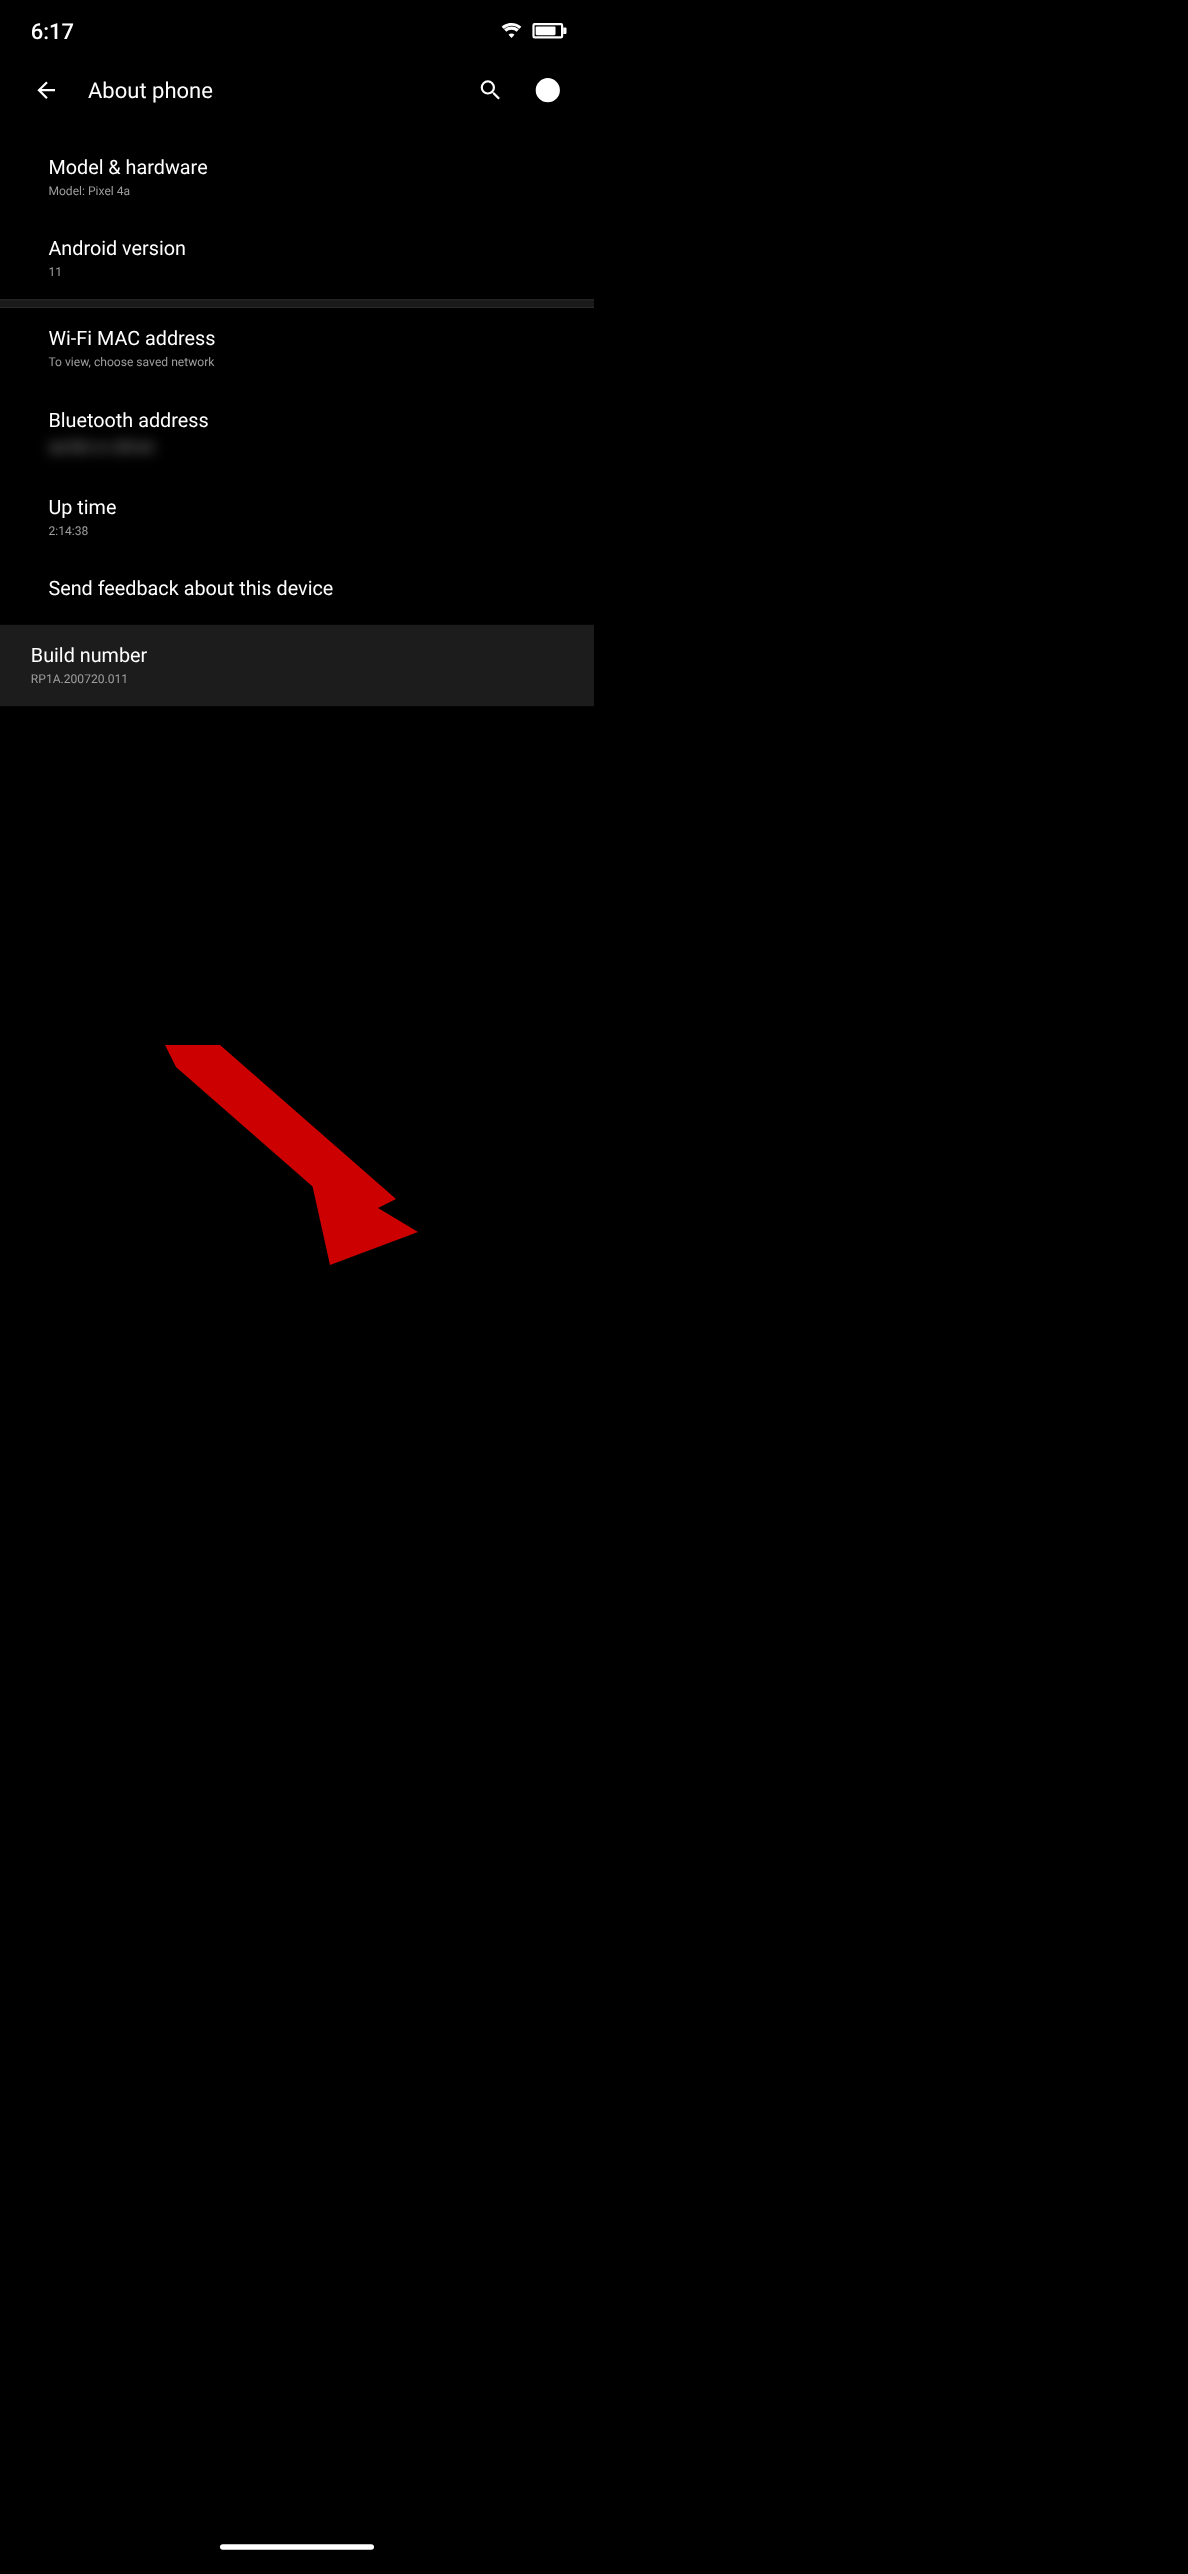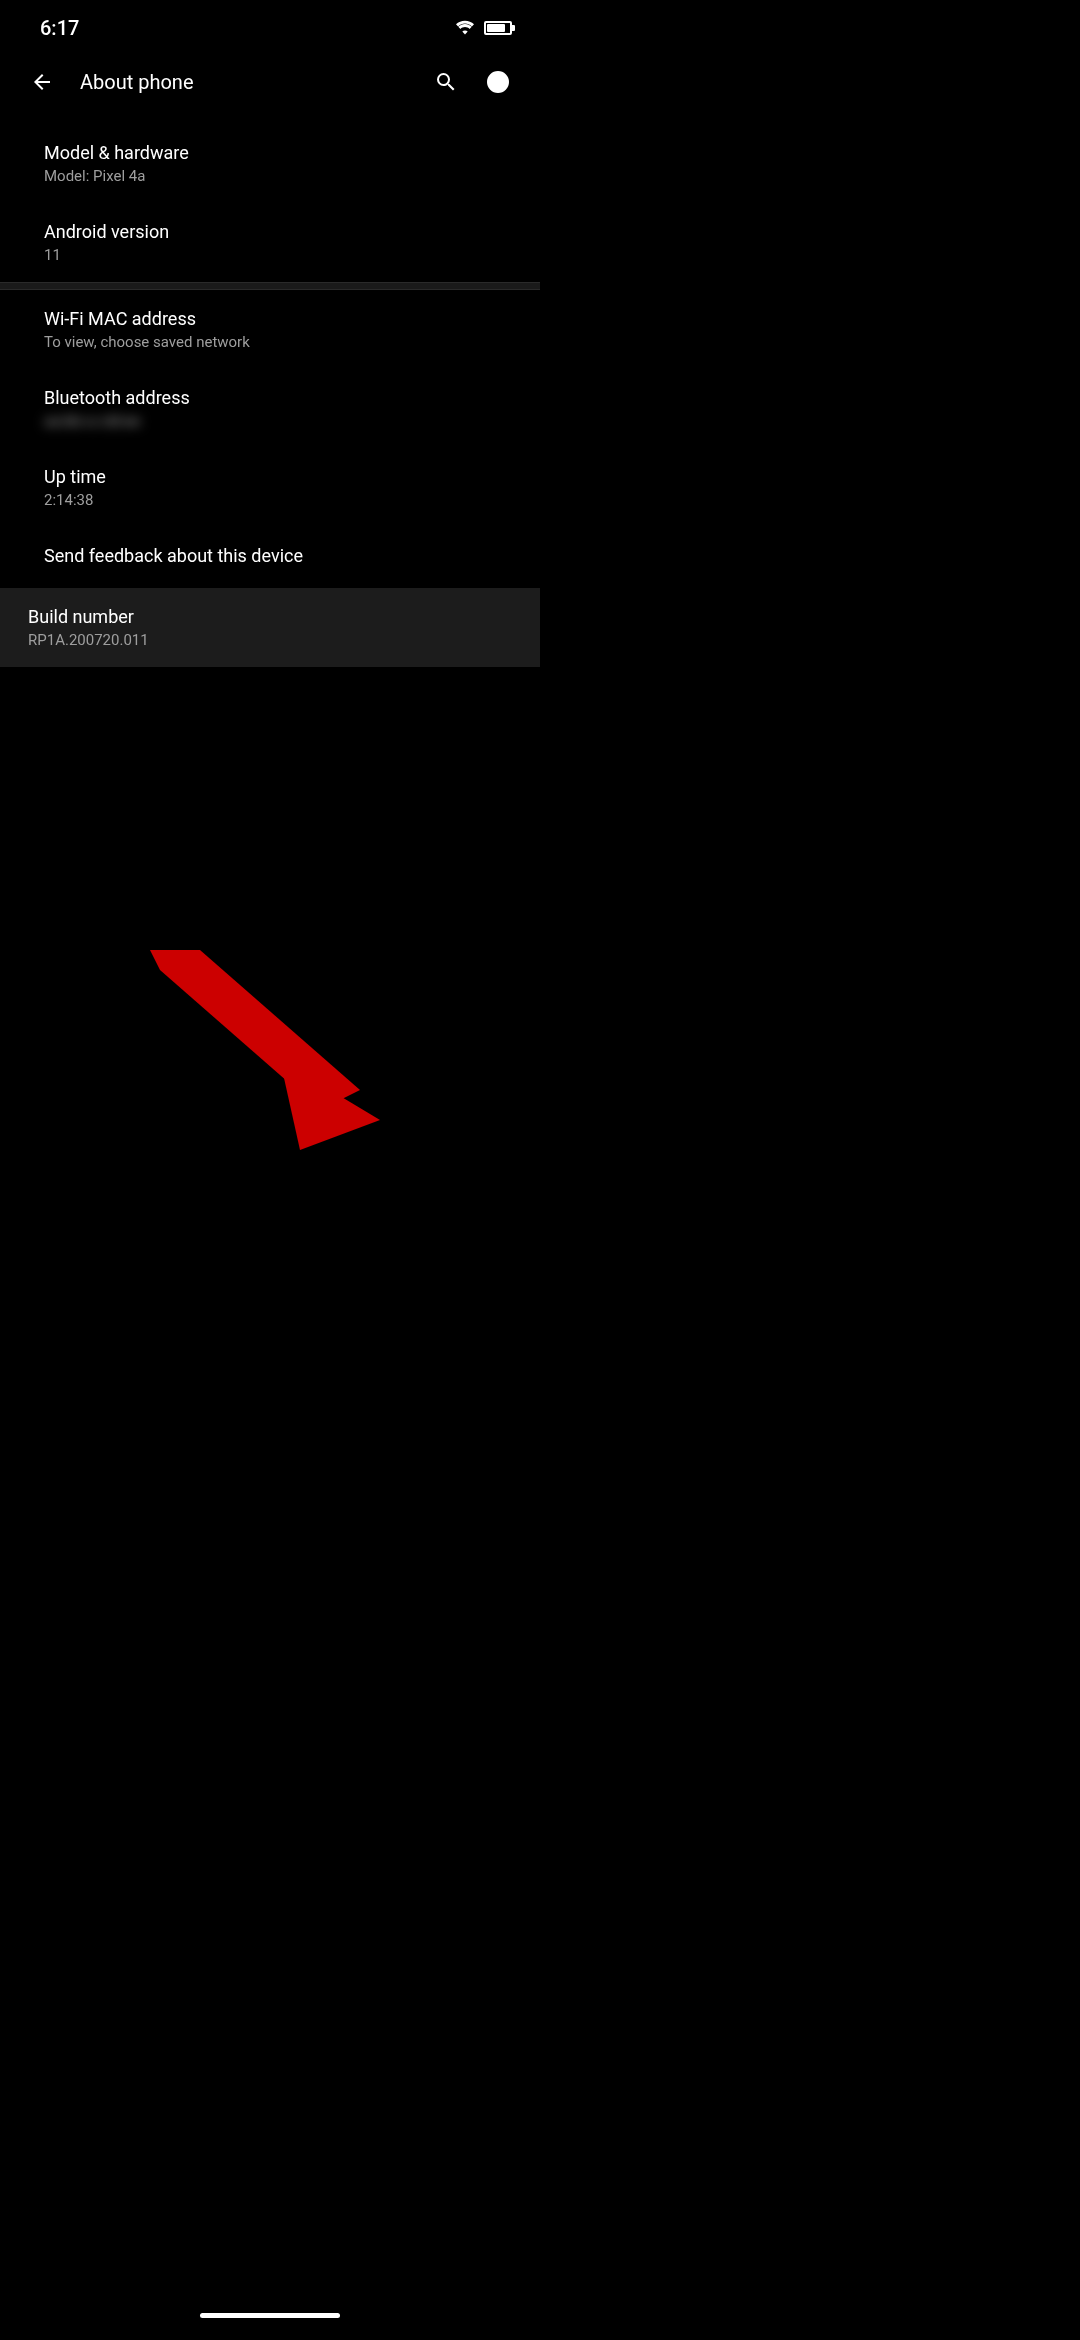--- a/index.html
+++ b/index.html
@@ -16,21 +16,21 @@
       width: 540px;
       min-height: 1170px;
       position: relative;
       overflow-x: hidden;
     }
 
     .status-bar {
       display: flex;
       justify-content: space-between;
       align-items: center;
-      padding: 14px 28px 10px 40px;
+      padding: 14px 28px 10px 28px;
       height: 52px;
     }
 
     .status-time {
       font-size: 20px;
       font-weight: 500;
       color: #fff;
     }
 
     .status-icons {
@@ -119,21 +119,21 @@
     }
 
     .item-title {
       font-size: 18px;
       font-weight: 400;
       color: #fff;
       margin-bottom: 4px;
     }
 
     .item-subtitle {
-      font-size: 15px;
+      font-size: 11px;
       color: #9e9e9e;
     }
 
     .item-subtitle-blurred {
       font-size: 15px;
       color: #9e9e9e;
       filter: blur(6px);
       user-select: none;
     }
 

